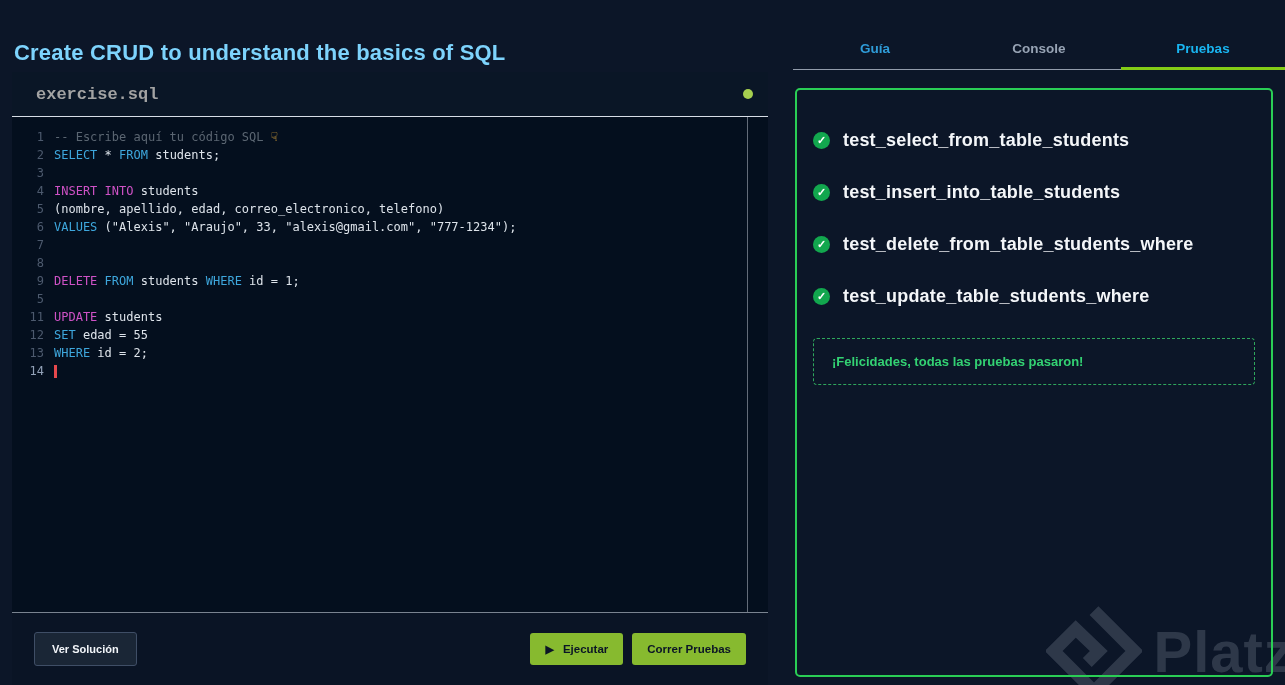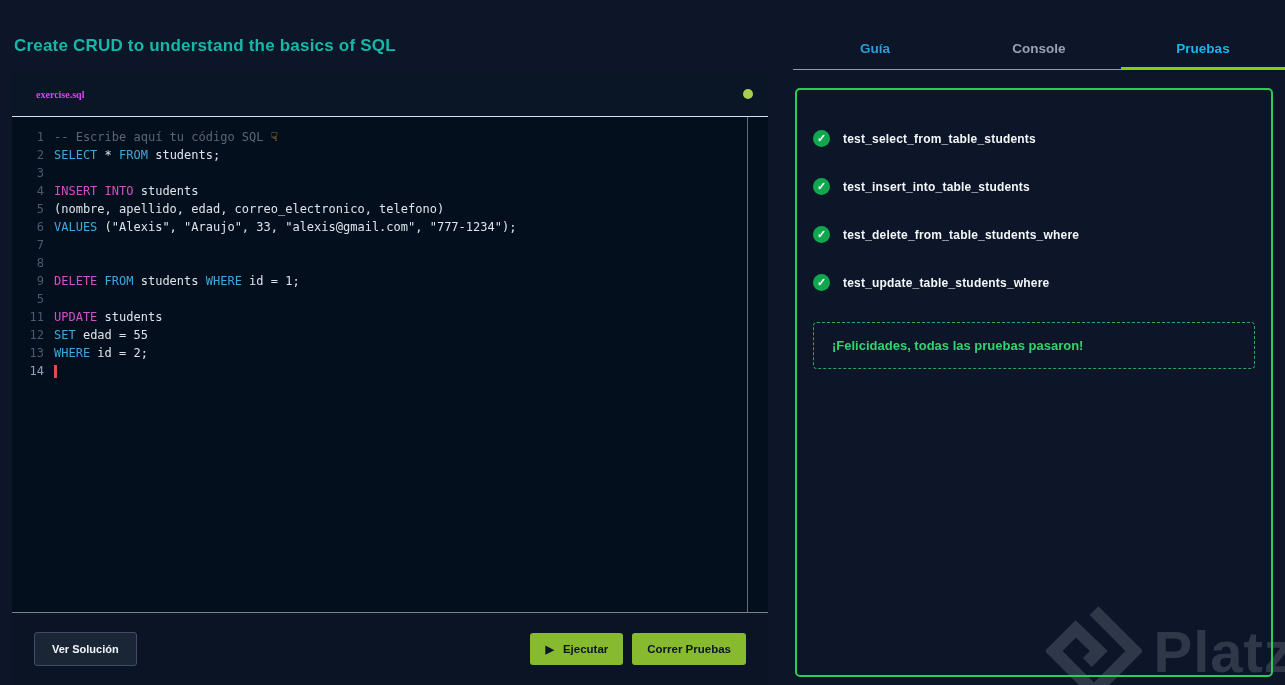--- a/index.html
+++ b/index.html
@@ -4,31 +4,31 @@
 <style>
   html,body { margin:0; padding:0; }
   body {
     width:1285px; height:685px; position:relative; overflow:hidden;
     background:#0c1628; font-family:"Liberation Sans", sans-serif;
   }
 
   
   .page-title {
     position:absolute; left:14px; top:25px;
-    font-size:17px; font-weight:700; color:#14b8a6; letter-spacing:.2px;
+    font-size:22px; font-weight:700; color:#7dd3fc; letter-spacing:.2px;
   }
   .editor-panel {
     position:absolute; left:12px; top:72px; width:756px; height:613px;
     background:#0a1425; display:flex; flex-direction:column;
   }
   .editor-header {
     flex:0 0 44px; display:flex; align-items:center; justify-content:space-between;
     padding:0 15px 0 24px; border-bottom:1px solid #d7dde6; background:#0a1626;
   }
-  .filename { font-family:Liberation Serif, serif; font-weight:700; font-size:10px; color:#d946ef; }
+  .filename { font-family:Liberation Mono, monospace; font-weight:700; font-size:17px; color:#a3a3a3; }
   .status-dot { width:10px; height:10px; border-radius:50%; background:#a6cf4f; }
 
   .code-area {
     flex:1 1 auto; position:relative; background:#040f1e; padding-top:11px;
     border-bottom:1px solid rgba(220,228,238,0.55);
     font-family:"DejaVu Sans Mono", monospace; font-size:12px; overflow:hidden;
   }
   .code-line { display:flex; height:18px; line-height:18px; }
   .ln { flex:0 0 32px; text-align:right; color:#4d5a6e; margin-right:10px; user-select:none; }
   .ln.active { color:#93a2b8; }
@@ -66,21 +66,21 @@
 
   .tests-panel {
     position:absolute; left:2px; top:88px; width:478px; height:589px; box-sizing:border-box;
     border:2px solid #2ace55; border-radius:5px; padding:40px 16px 0 16px; z-index:1;
   }
   .test-item { display:flex; align-items:center; gap:13px; margin-bottom:31px; }
   .check {
     flex:0 0 17px; width:17px; height:17px; border-radius:50%;
     background:#12a74e; color:#ffffff; font-size:11px; line-height:17px; text-align:center; font-weight:700;
   }
-  .test-name { color:#f4f6f9; font-weight:700; font-size:12px; letter-spacing:.2px; }
+  .test-name { color:#f4f6f9; font-weight:700; font-size:18px; letter-spacing:.2px; }
   .congrats {
     border:1px dashed #2fa75d; border-radius:4px; padding:15px 18px;
     color:#33d273; font-weight:700; font-size:13px;
   }
 
   .watermark {
     position:absolute; right:-26px; bottom:-14px; z-index:0;
     display:flex; align-items:center; gap:12px; color:rgba(138,148,163,0.28);
   }
   .watermark svg { display:block; }

